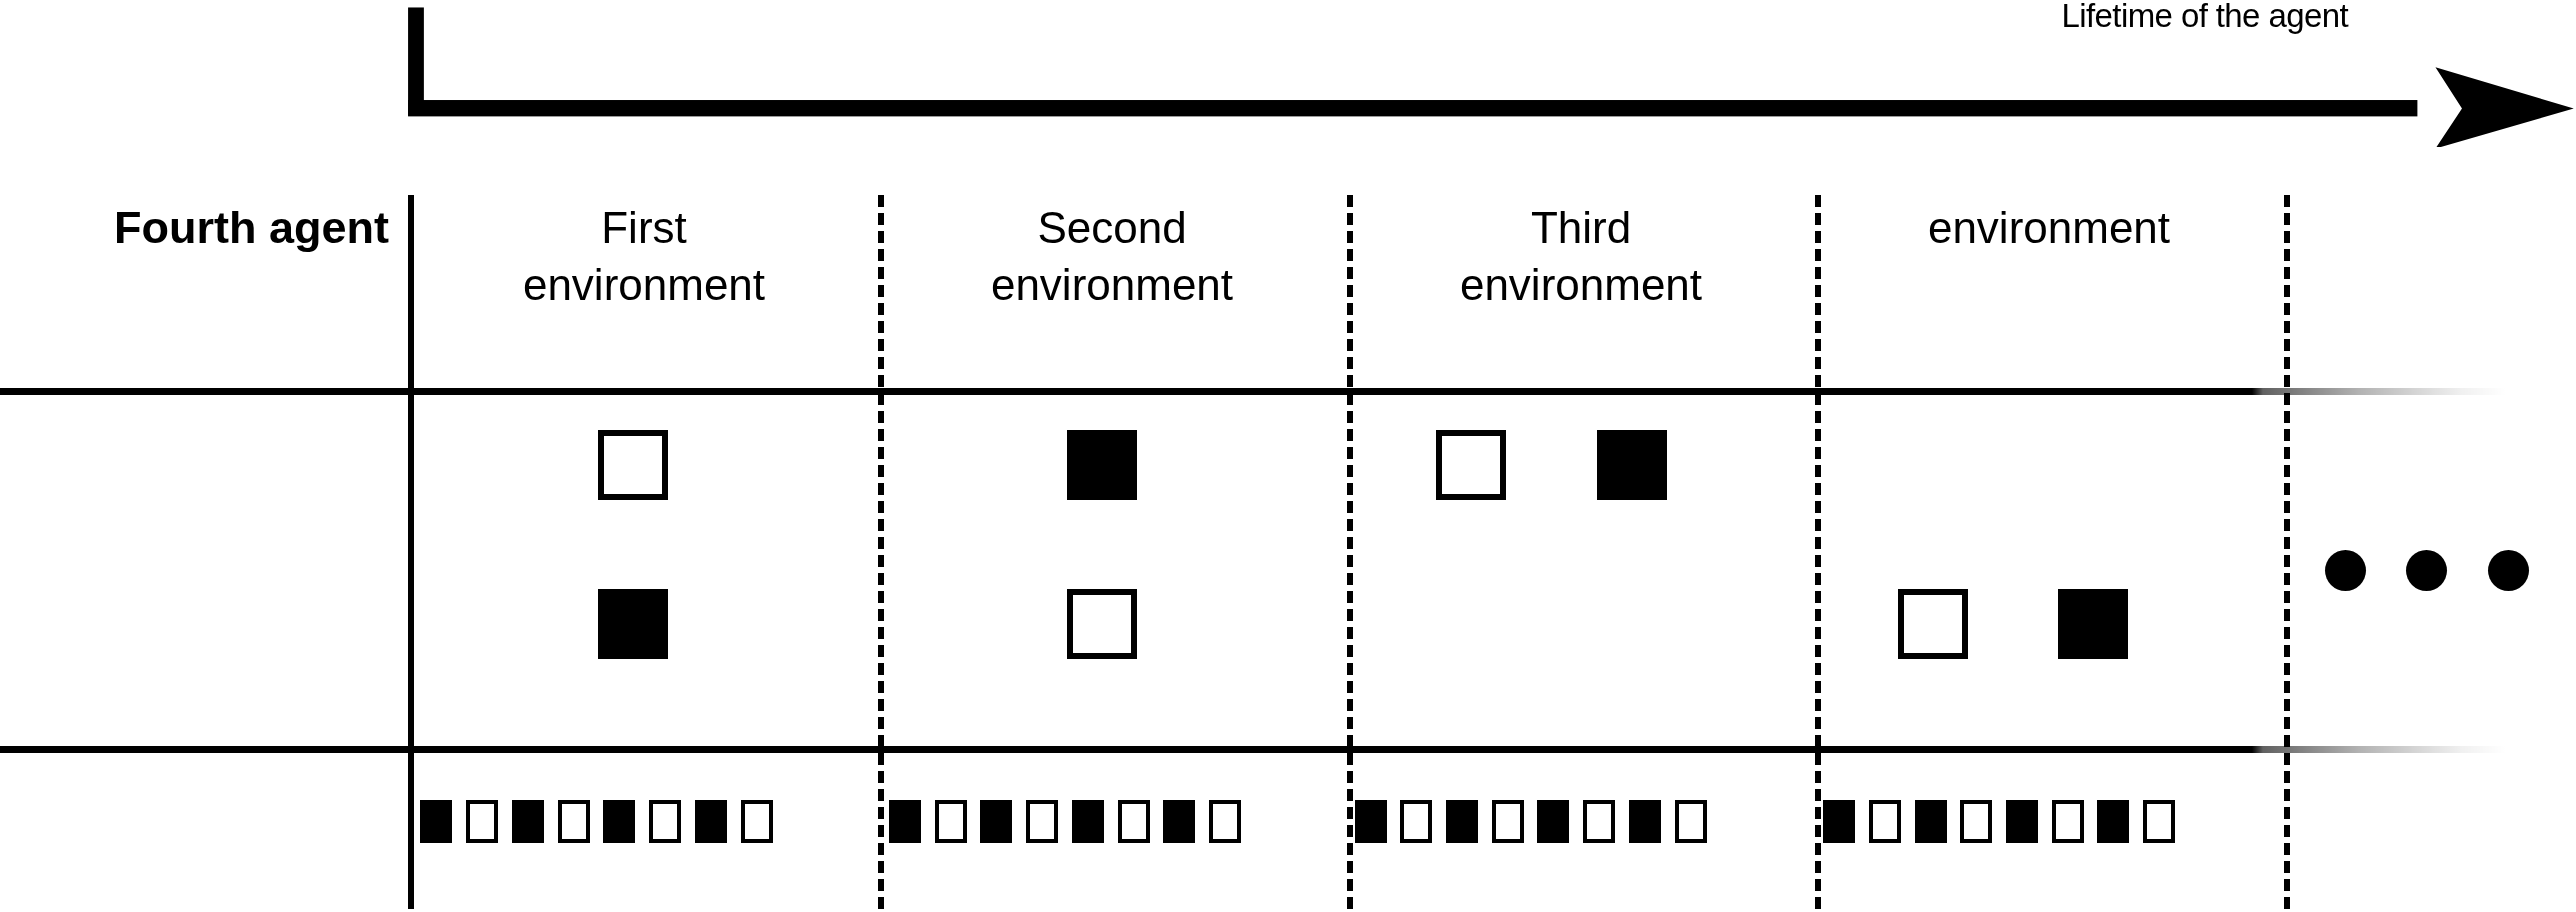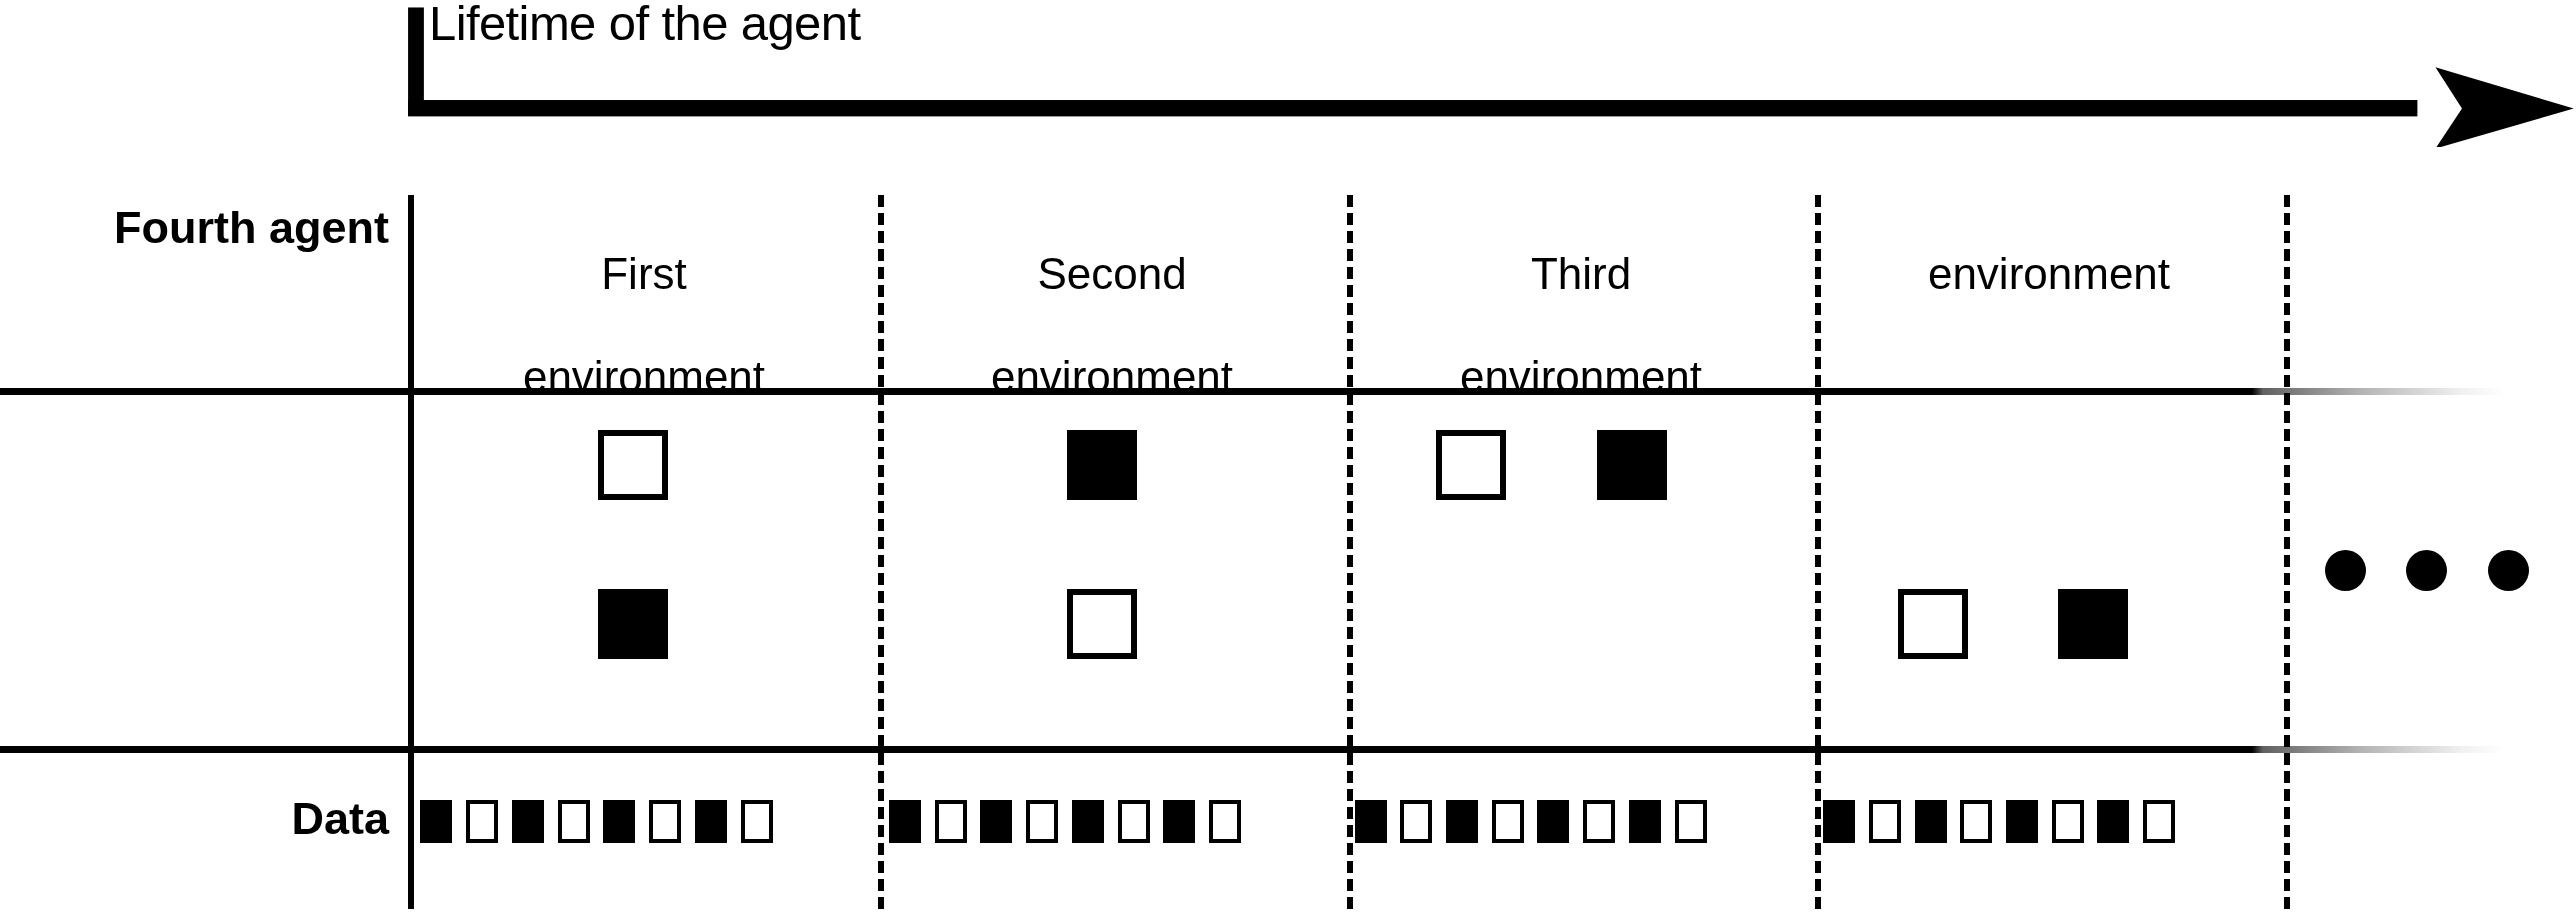--- a/index.html
+++ b/index.html
@@ -24,22 +24,22 @@
     position: absolute;
     left: 0; top: 0;
     width: 2576px; height: 147px;
     pointer-events: none;
   }
   #timeline-title {
     position: absolute;
     left: 429px;
     top: -1.1px;
     width: 1919px;
-    text-align: left;
-    font-size: 49px;
+    text-align: right;
+    font-size: 33px;
     line-height: 1.0;
     letter-spacing: -0.6px;
     white-space: nowrap;
   }
 
   
   .hrule {
     position: absolute;
     left: 0;
     height: 7.3px;
@@ -98,21 +98,21 @@
 
   
   .colheader {
     position: absolute;
     top: 199px;
     width: 468px;
     text-align: center;
     font-size: 44px;
     line-height: 1.30;
   }
-  .colheader .ln { display: block; margin-top: 46px; }
+  .colheader .ln { display: block; }
 
   
   .sq {
     position: absolute;
     box-sizing: border-box;
   }
   .sq.filled   { background: #000; border: 0; }
   .sq.outline  { background: #fff; border: 6.2px solid #000; }
 
   .sq-big { width: 70px; height: 70px; }
@@ -169,21 +169,20 @@
   <div class="vdash" style="left:878px; top:195px; height:714px;"></div>
   <div class="vdash" style="left:1347px; top:195px; height:714px;"></div>
   <div class="vdash" style="left:1815px; top:195px; height:714px;"></div>
   <div class="vdash" style="left:2284px; top:195px; height:714px;"></div>
 
   <div id="label-correct-action">
     <span class="ln">Fourth</span>
     <span class="ln">agent</span>
   </div>
 
-  <div id="label-data">Data</div>
 
   <div class="colheader" style="left:410px;">
     <span class="ln">First</span>
     <span class="ln">environment</span>
   </div>
   <div class="colheader" style="left:878px;">
     <span class="ln">Second</span>
     <span class="ln">environment</span>
   </div>
   <div class="colheader" style="left:1347px;">

